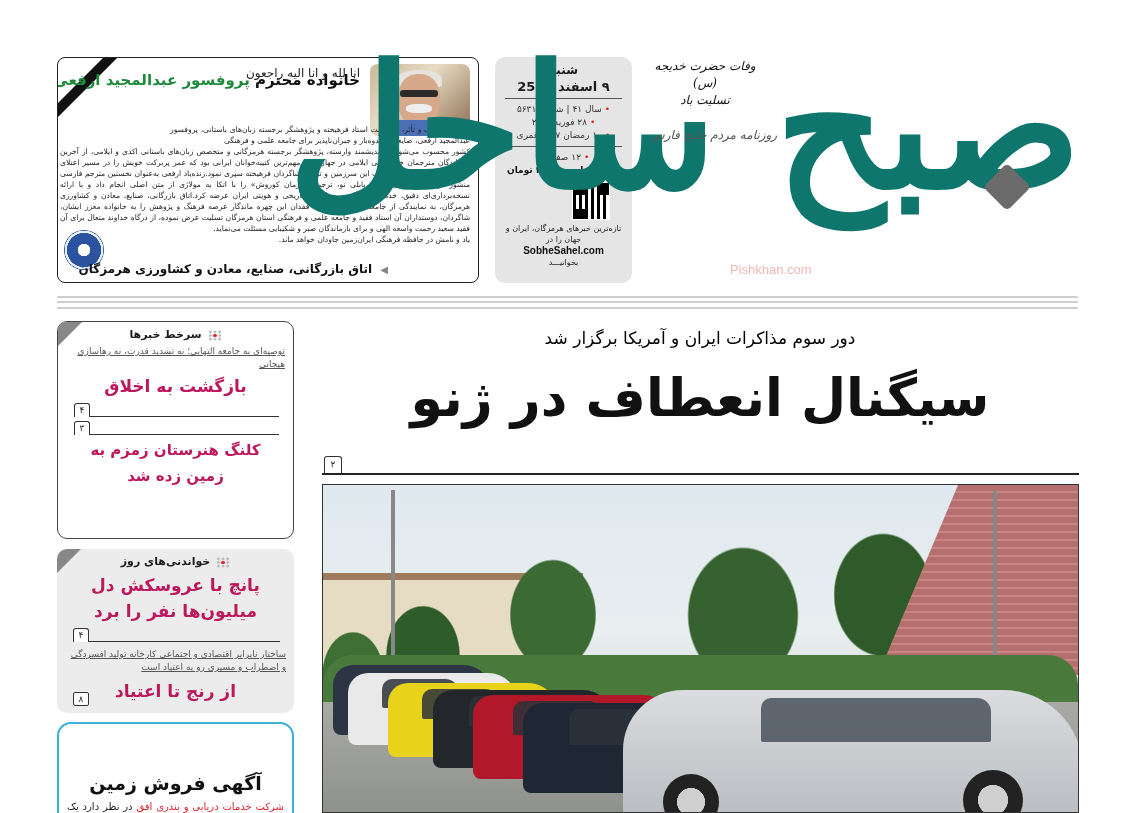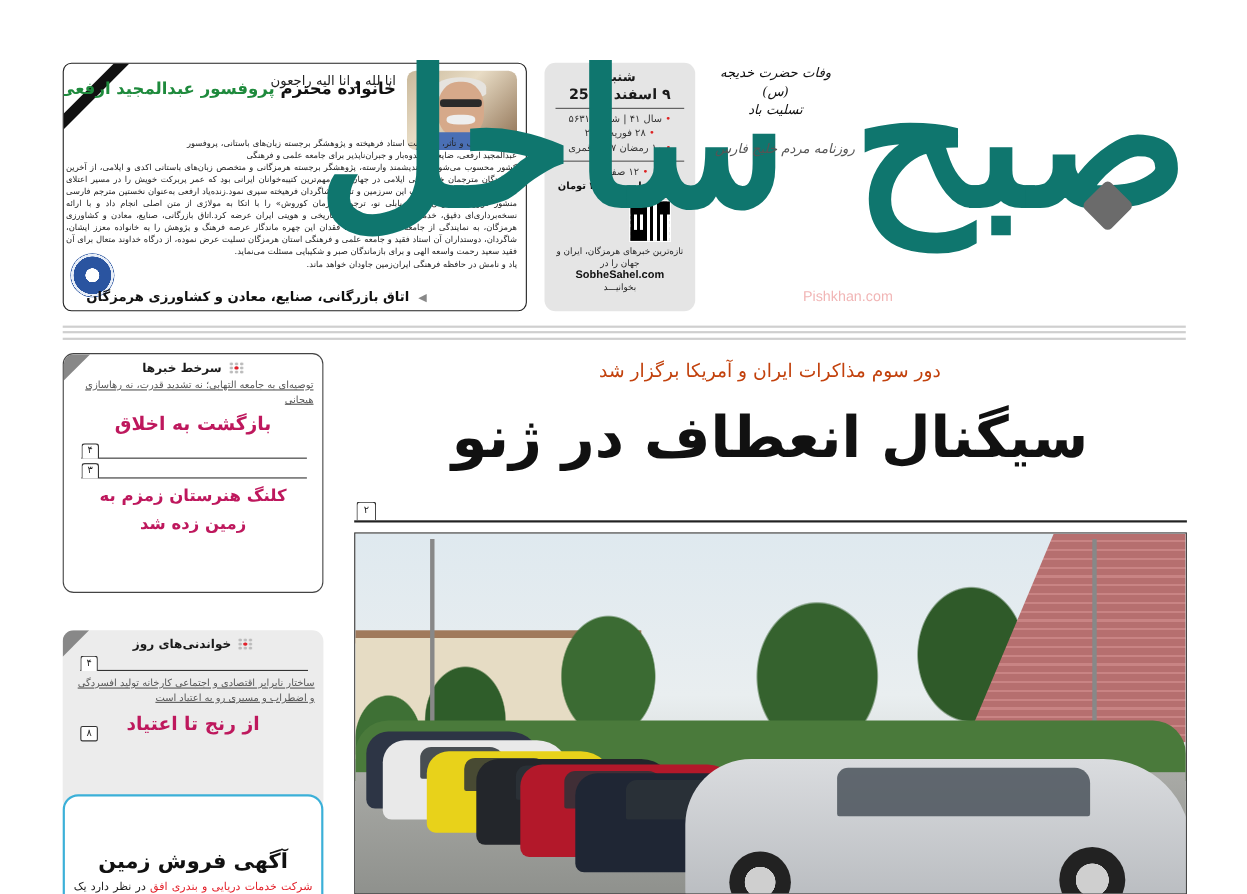--- a/index.html
+++ b/index.html
@@ -70,21 +70,21 @@
   .sidebox .pg.nobar { border-bottom: none; }
   .sidebox .pg.nobar .num { border-bottom: 1px solid #333; border-radius: 2px; bottom: 2px; }
 
   
   .landad { position: absolute; left: 57px; top: 722px; width: 237px; height: 100px; border: 2px solid #3bb0d8; border-radius: 14px 14px 0 0; background: #fff; padding: 8px 8px; text-align: center; }
   .landad .t { font-size: 19px; font-weight: bold; color: #111; margin-top: 40px; }
   .landad .b { font-size: 10px; line-height: 17px; text-align: justify; direction: rtl; margin-top: 4px; }
   .landad .b .red { color: #e3202a; }
 
   
-  .kicker { position: absolute; left: 320px; top: 328px; width: 760px; text-align: center; font-size: 17px; color: #c2410c; }
+  .kicker { position: absolute; left: 320px; top: 328px; width: 760px; text-align: center; font-size: 17px; color: #000000; }
   .mainhead { position: absolute; left: 320px; top: 368px; width: 760px; text-align: center; font-size: 52px; font-weight: bold; color: #111; letter-spacing: -1px; }
   .mainrule { position: absolute; left: 322px; top: 473px; width: 757px; height: 1.5px; background: #222; }
   .mainpg { position: absolute; left: 324px; top: 456px; width: 18px; height: 17px; border: 1px solid #333; border-bottom: none; border-radius: 3px 3px 0 0; font-size: 9px; text-align: center; line-height: 15px; background: #fff; }
 
   
   .photo-main { position: absolute; left: 322px; top: 484px; width: 757px; height: 329px; overflow: hidden; border: 1px solid #333; background: linear-gradient(#dfe9ef 0%, #e9eef0 45%, #cfd3cf 75%, #9aa09d 100%); }
   .photo-main .building { position: absolute; right: 0; top: 0; width: 200px; height: 190px; background: repeating-linear-gradient(0deg,#b66f6f 0 6px,#c98484 6px 8px); clip-path: polygon(40% 0,100% 0,100% 100%,0 100%,20% 50%); }
   .photo-main .house { position: absolute; left: 0; top: 95px; width: 240px; height: 110px; background: #e6dcc4; }
   .photo-main .roof { position: absolute; left: 0; top: 88px; width: 260px; height: 12px; background: #a07a5c; }
   .photo-main .trees { position: absolute; left: 0; top: 20px; width: 100%; height: 200px; background:
@@ -170,23 +170,24 @@
   <div class="pg">
       <span class="num">۴</span>
     </div>
   <div class="pg">
       <span class="num">۳</span>
     </div>
   <div class="big" style="font-size:15px; margin-top:2px">کلنگ هنرستان زمزم به زمین زده شد</div>
 
 </div>
 
-<div class="sidebox gray rtl" style="top:573px; height:164px;">
+<div class="sidebox gray rtl" style="top:549px; height:164px;">
   <div class="fold"></div>
   <div class="title"><span class="dots"></span><span>خواندنی‌های روز</span></div>
+  <div class="big" style="margin-top:4px">پانچ با عروسکش دل میلیون‌ها نفر را برد</div>
   <div class="pg">
       <span class="num">۴</span>
     </div>
   <div class="sub" style="margin-top:6px">ساختار نابرابر اقتصادی و اجتماعی کارخانه تولید افسردگی و اضطراب و مسیری رو به اعتیاد است</div>
   <div class="big" style="margin-top:4px">از رنج تا اعتیاد</div>
   <div class="pg nobar" style="margin-top:-14px">
       <span class="num">۸</span>
     </div>
 </div>
 

